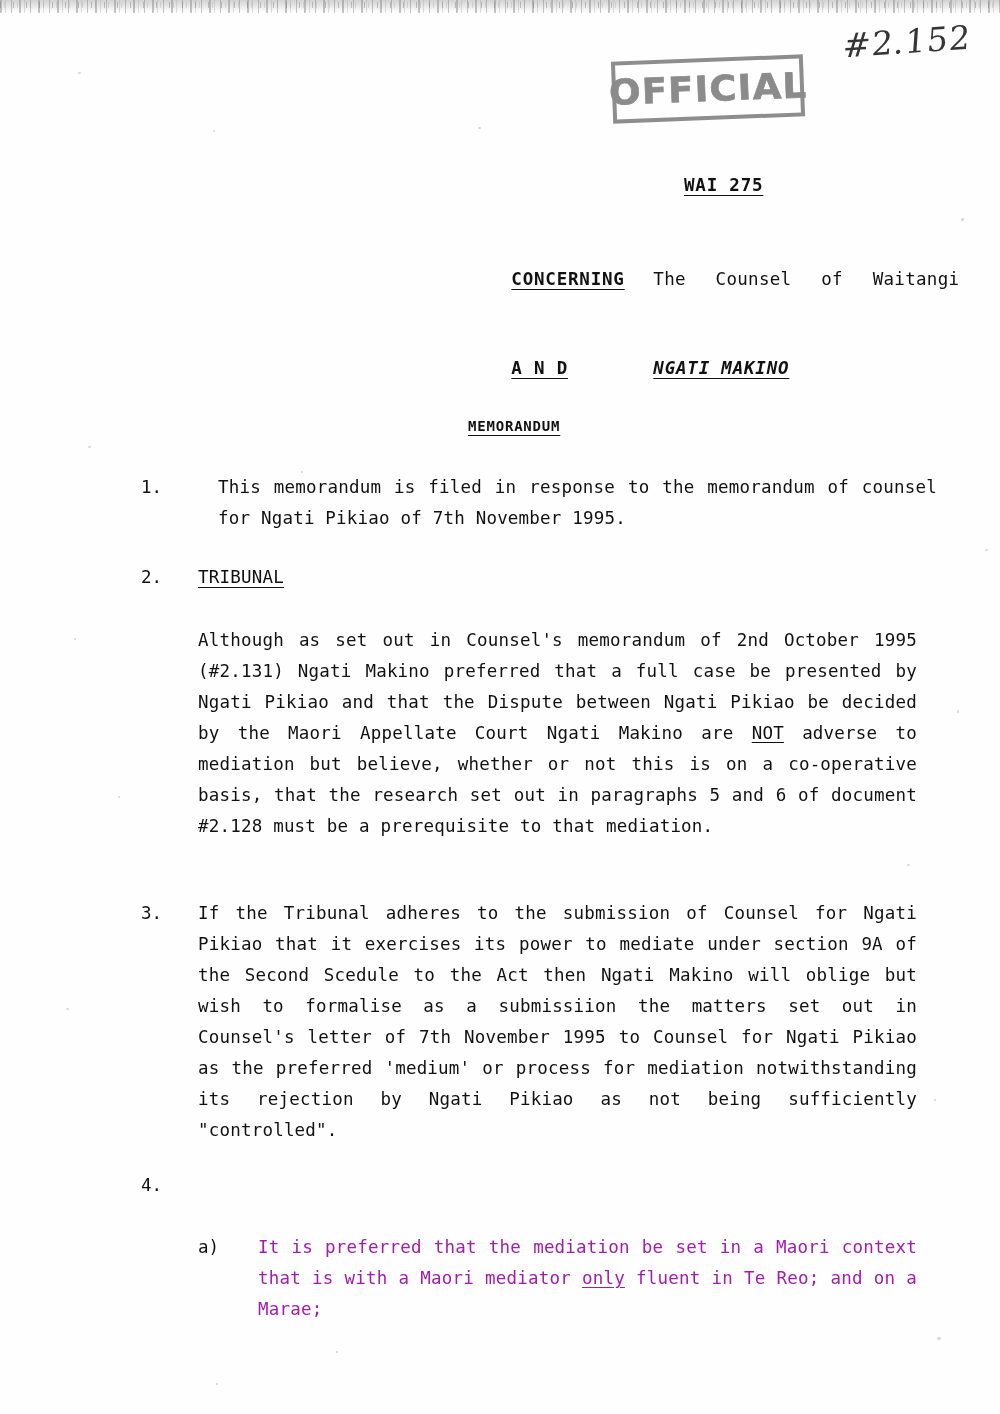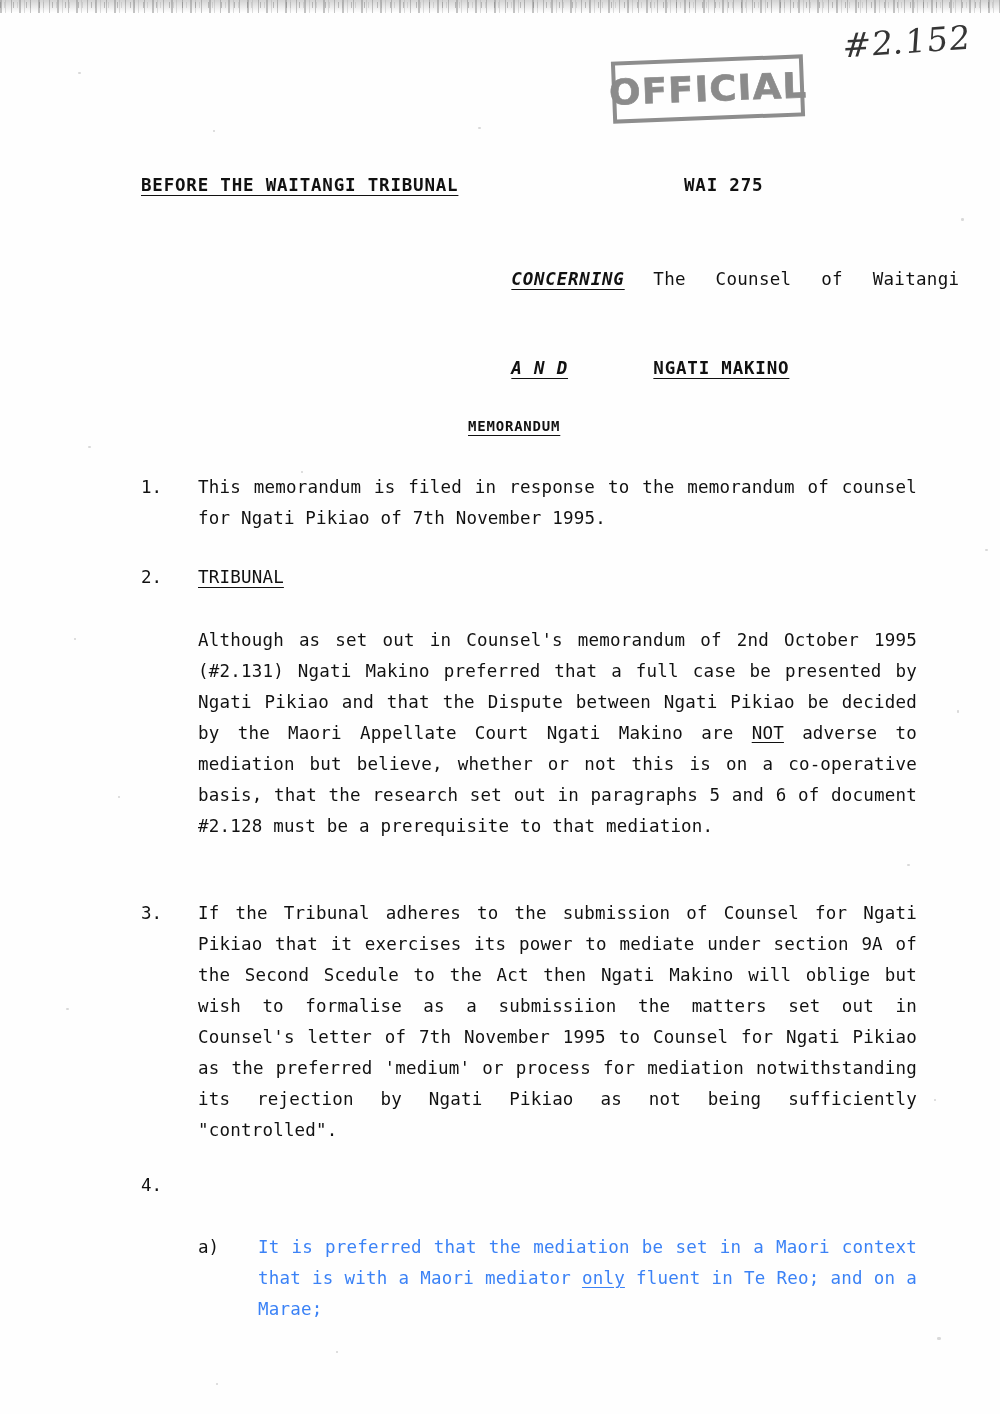--- a/index.html
+++ b/index.html
@@ -120,32 +120,32 @@
     letter-spacing: 0.8px;
     text-decoration: underline;
     text-underline-offset: 4px;
   }
   #wai-number {
     left: 684px;
     top: 170px;
     font-weight: bold;
     font-size: 17.5px;
     letter-spacing: 0.8px;
+    text-decoration: underline;
     text-underline-offset: 4px;
   }
 
   #concerning-row { left: 468px; top: 233px; }
   #and-row        { left: 468px; top: 322px; }
   .party-label {
     display: inline-block;
     width: 142px;
     font-weight: bold;
     letter-spacing: 0.8px;
     vertical-align: top;
-    font-style: italic;
   }
   .party-label > span {
     text-decoration: underline;
     text-underline-offset: 4px;
   }
   .party-value {
     display: inline-block;
     width: 306px;
     vertical-align: top;
     text-align: justify;
@@ -153,20 +153,21 @@
     white-space: normal;
   }
   .party-value.boldline {
     font-weight: bold;
     letter-spacing: 0.8px;
     text-align-last: left;
   }
   .party-value.boldline > span {
     text-decoration: underline;
     text-underline-offset: 4px;
+    font-style: italic;
   }
 
   #memorandum-title {
     left: 468px;
     top: 411px;
     font-weight: bold;
     font-size: 14px;
     letter-spacing: 0.8px;
     text-decoration: underline;
     text-underline-offset: 4px;
@@ -210,21 +211,21 @@
     line-height: 31px;
     color: #111;
   }
   .sub-body {
     position: absolute;
     left: 258px;
     width: 659px;
     font-family: "DejaVu Sans Mono", "Liberation Mono", monospace;
     font-size: 17.5px;
     line-height: 31px;
-    color: #3b82f6;
+    color: #a21caf;
     text-align: justify;
     text-align-last: left;
     letter-spacing: 0.2px;
   }
 
   u.inline-ul { text-decoration: underline; text-underline-offset: 3px; }
 </style>
 </head>
 <body>
 
@@ -249,35 +250,34 @@
   <div class="speck" style="left:336px;top:1351px;width:2px;height:2px;"></div>
   <div class="speck" style="left:937px;top:1337px;width:4px;height:3px;"></div>
 
   <div id="official-stamp">
     <div class="stamp-box"></div>
     <div class="stamp-text">OFFICIAL</div>
   </div>
 
   <div id="handwritten-ref">#2.152</div>
 
-  <div class="tw" id="before-tribunal">BEFORE THE WAITANGI TRIBUNAL</div>
   <div class="tw" id="wai-number">WAI 275</div>
 
   <div class="tw" id="concerning-row">
     <span class="party-label"><span>CONCERNING</span></span><span class="party-value">The Counsel of Waitangi</span>
   </div>
 
   <div class="tw" id="and-row">
     <span class="party-label"><span>A N D</span></span><span class="party-value boldline"><span>NGATI MAKINO</span></span>
   </div>
 
   <div class="tw" id="memorandum-title">MEMORANDUM</div>
 
   <div class="clause-num" style="top:472px;">1.</div>
-  <div class="clause-body" style="top:472px;">This memorandum is filed in response to the memorandum of counsel for Ngati Pikiao of 7th November 1995.</div>
+  <div class="clause-body" style="top:472px;margin-left:20px;">This memorandum is filed in response to the memorandum of counsel for Ngati Pikiao of 7th November 1995.</div>
 
   <div class="clause-num" style="top:562px;">2.</div>
   <div class="clause-body heading" style="top:562px;">TRIBUNAL</div>
 
   <div class="clause-body" style="top:625px;"><span>Although as set out in Counsel's memorandum of 2nd October 1995 (#2.131) Ngati Makino preferred that a full case be presented by Ngati Pikiao and that the Dispute between Ngati Pikiao be decided by the Maori Appellate Court Ngati Makino are </span><u class="inline-ul">NOT</u><span> adverse to mediation but believe, whether or not this is on a co-operative basis, that the research set out in paragraphs 5 and 6 of document #2.128 must be a prerequisite to that mediation.</span></div>
 
   <div class="clause-num" style="top:898px;">3.</div>
   <div class="clause-body" style="top:898px;">If the Tribunal adheres to the submission of Counsel for Ngati Pikiao that it exercises its power to mediate under section 9A of the Second Scedule to the Act then Ngati Makino will oblige but wish to formalise as a submissiion the matters set out in Counsel's letter of 7th November 1995 to Counsel for Ngati Pikiao as the preferred 'medium' or process for mediation notwithstanding its rejection by Ngati Pikiao as not being sufficiently "controlled".</div>
 
   <div class="clause-num" style="top:1170px;">4.</div>

